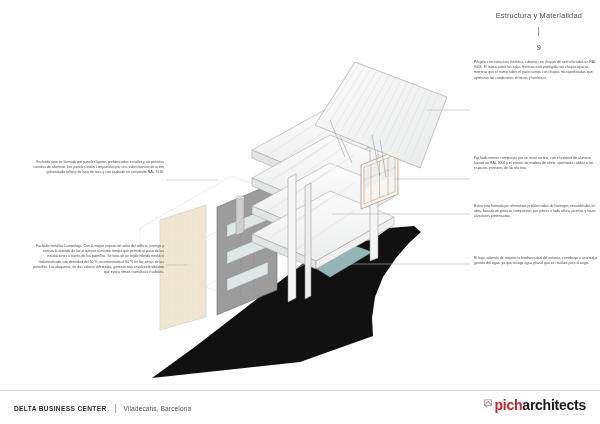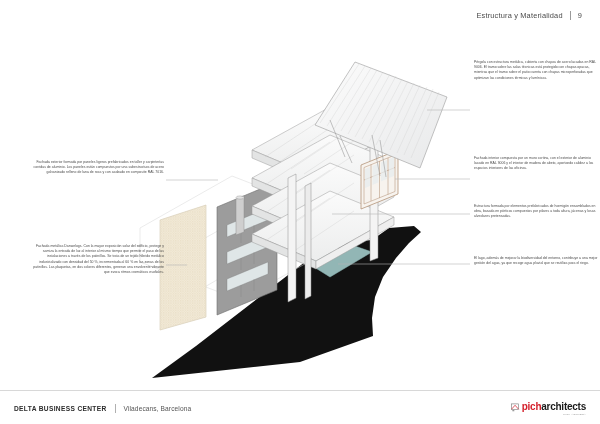--- a/index.html
+++ b/index.html
@@ -21,20 +21,21 @@
   .header {
     position: absolute;
     top: 11px;
     right: 18px;
     display: flex;
     align-items: center;
     gap: 7px;
     font-size: 7.4px;
     letter-spacing: 0.18px;
     color: #4a4a4a;
+    flex-direction: column;
   }
   .header-title { white-space: nowrap; }
   .header-sep {
     display: inline-block;
     width: 1px;
     height: 9px;
     background: #9a9a9a;
   }
   .header-page { color: #4a4a4a; }
 
@@ -111,21 +112,21 @@
   }
   .logo-mark {
     width: 9px;
     height: 9px;
     position: relative;
     margin-top: 1px;
     flex: none;
   }
   .logo-text-wrap { display: flex; flex-direction: column; align-items: flex-end; }
   .logo-text {
-    font-size: 10px;
+    font-size: 14px;
     font-weight: bold;
     letter-spacing: -0.25px;
     line-height: 1;
     color: #1a1a1a;
   }
   .logo-text .brand-red { color: #d4202c; }
   .logo-sub {
     font-size: 2.5px;
     letter-spacing: 0.25px;
     color: #8a8a8a;

